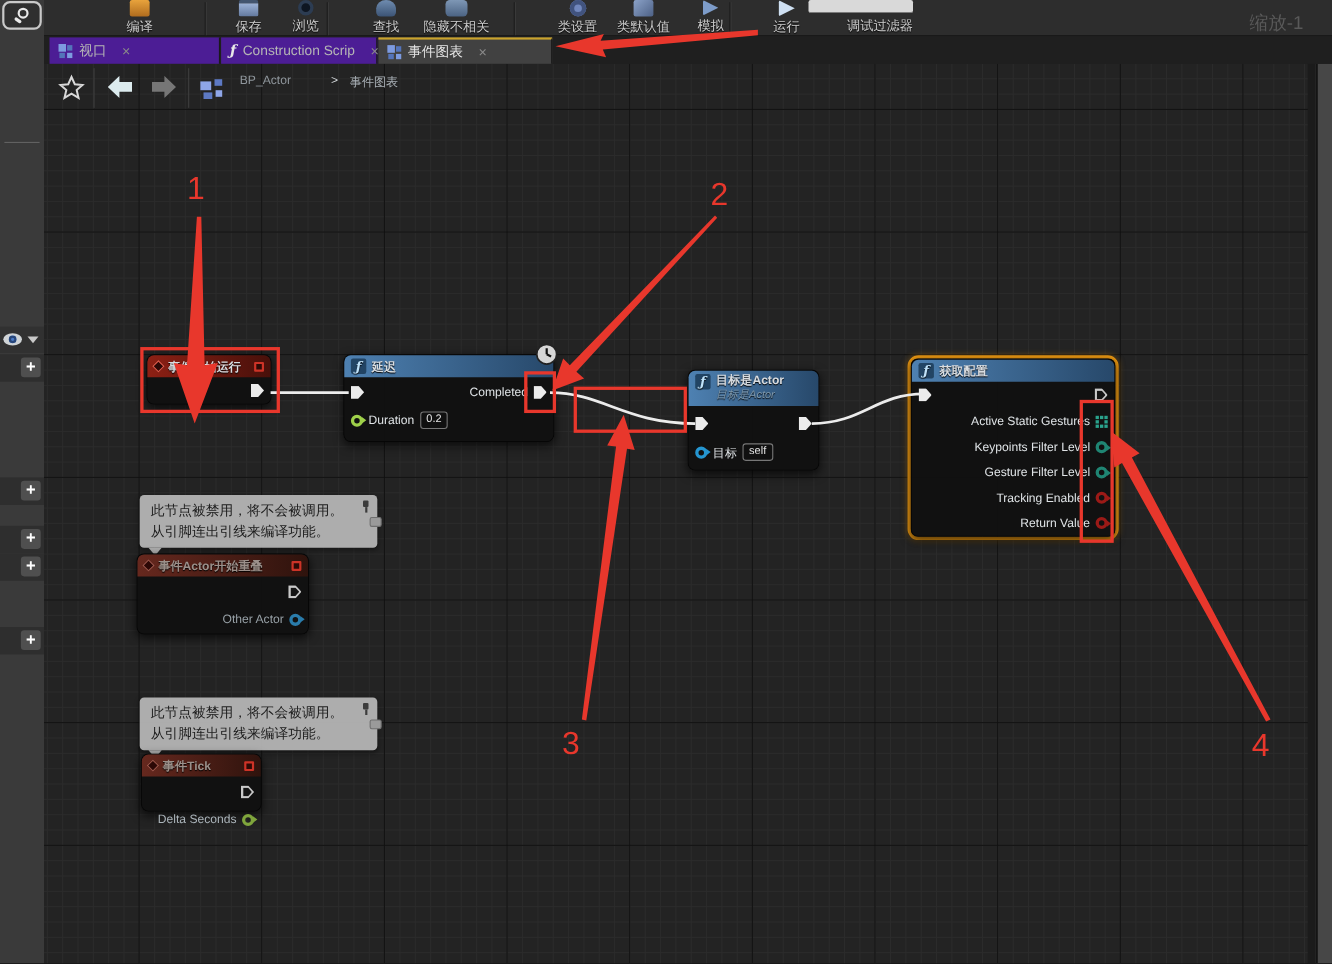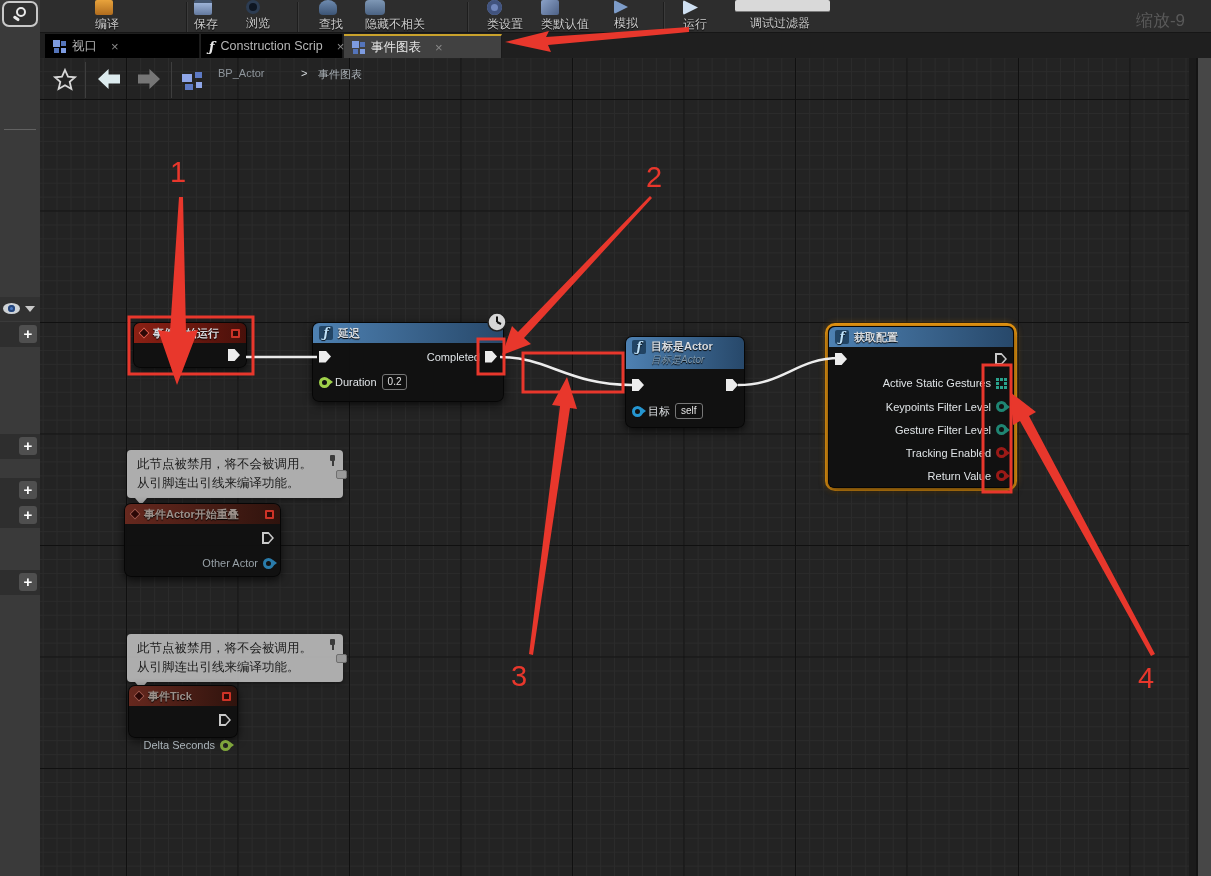--- a/index.html
+++ b/index.html
@@ -22,40 +22,40 @@
   .eye{position:absolute;left:3px;top:6px;width:17px;height:11px;background:#cfd3d6;border-radius:50%;}
   .eye::after{content:"";position:absolute;left:5px;top:2px;width:7px;height:7px;background:#4a79c4;
               border-radius:50%;box-shadow:inset 0 0 0 2px #27467a;}
   .caret{position:absolute;right:5px;top:9px;width:0;height:0;border-left:5px solid transparent;
          border-right:5px solid transparent;border-top:6px solid #c9c9c9;}
 
   
   .toolbar{position:absolute;left:40px;top:0;width:1171px;height:33px;background:#2d2d2d;
            border-bottom:1px solid #161616;z-index:4;}
   .tbtn{position:absolute;top:0;transform:translateX(-50%);display:flex;flex-direction:column;
-        height:33px;}
+        align-items:center;height:33px;margin-left:20px;}
   .tbtn .lbl{color:#cdcdcd;font-size:12px;margin-top:1px;white-space:nowrap;text-shadow:0 1px 1px #000;}
   .tico{width:22px;height:15px;border-radius:2px;}
   .ico-compile{background:linear-gradient(#e8a33c,#b06c1e);width:18px;}
   .ico-save{background:linear-gradient(#9db3d8,#63799e);width:18px;border-top:3px solid #43556f;}
   .ico-browse{width:14px;height:14px;border:3px solid #2c3c52;border-radius:50%;background:#0e1622;}
   .ico-find{background:linear-gradient(#6f8cb0,#3c5475);width:18px;border-radius:50% 50% 4px 4px;}
   .ico-hide{background:linear-gradient(#7e97b5,#4b6villain);background:linear-gradient(#7e97b5,#4b6383);width:20px;border-radius:4px;}
   .ico-gear{width:15px;height:15px;border-radius:50%;background:#7187bd;box-shadow:inset 0 0 0 4px #41537e;}
   .ico-defaults{background:linear-gradient(135deg,#8ba2c8,#4d6186);width:18px;}
   .ico-sim{width:14px;height:14px;background:#7d9cc9;clip-path:polygon(0 0,100% 50%,0 100%);}
   .ico-play{width:15px;height:15px;background:#cfe0f2;clip-path:polygon(0 0,100% 50%,0 100%);}
   .tdiv{position:absolute;top:2px;width:1px;height:30px;background:#1d1d1d;box-shadow:1px 0 0 #3b3b3b;}
   .combo{position:absolute;left:695px;top:0;width:95px;height:12px;background:#d9d9d9;border-radius:2px;
          border-bottom:1px solid #7a7a7a;}
 
   
   .tabwell{position:absolute;left:40px;top:33px;width:1171px;height:25px;background:#1f1f1f;z-index:4;}
   .tab{position:absolute;top:1px;height:24px;display:flex;align-items:center;gap:6px;padding:0 8px;
-       background:#000000;border-right:1px solid #1a1a1a;}
+       background:#4c1d95;border-right:1px solid #1a1a1a;}
   .tab .tlbl{font-size:12.5px;color:#b5b5b5;white-space:nowrap;}
   .tab .x{color:#8a8a8a;font-size:13px;margin-left:8px;}
   .tab.active{background:#414141;border-top:2px solid #c9a22c;}
   .tab.active .tlbl{color:#e6e6e6;}
   .ficon{font-family:"DejaVu Serif",serif;font-style:italic;font-weight:bold;color:#e8e8e8;font-size:13px;}
 
   
   .graph{position:absolute;left:40px;top:58px;width:1149px;height:818px;background-color:#232323;
     background-image:
       linear-gradient(to right,#101010 1px,transparent 1px),
@@ -254,21 +254,21 @@
     <svg style="position:absolute;left:142px;top:11px;" width="21" height="21">
       <rect x="0" y="5" width="10" height="8" fill="#8fa6e8"></rect>
         <rect x="13" y="3" width="7" height="6" fill="#5d79c4"></rect>
       <rect x="3" y="15" width="8" height="6" fill="#5d79c4"></rect>
         <rect x="14" y="13" width="6" height="6" fill="#8fa6e8"></rect>
       </svg>
     <span class="crumbtext" style="left:178px;color:#8f969c;">BP_Actor</span>
     <span class="crumbtext" style="left:261px;color:#d7dcdf;">&gt;</span>
     <span class="crumbtext" style="left:278px;color:#aab1b7;">事件图表</span>
   </div>
-  <div class="zoomlabel">缩放-9</div>
+  <div class="zoomlabel">缩放-1</div>
 
   <div class="node" style="left:133px;top:322px;width:114px;height:46px;">
     <div class="nhdr hdr-event">
       <span class="diamond"></span>
       <span>事件开始运行</span>
       <span class="redbadge"></span>
     </div>
     <div class="nrow" style="height:24px;">
       <span class="sp"></span>
       <span class="execp"></span>

